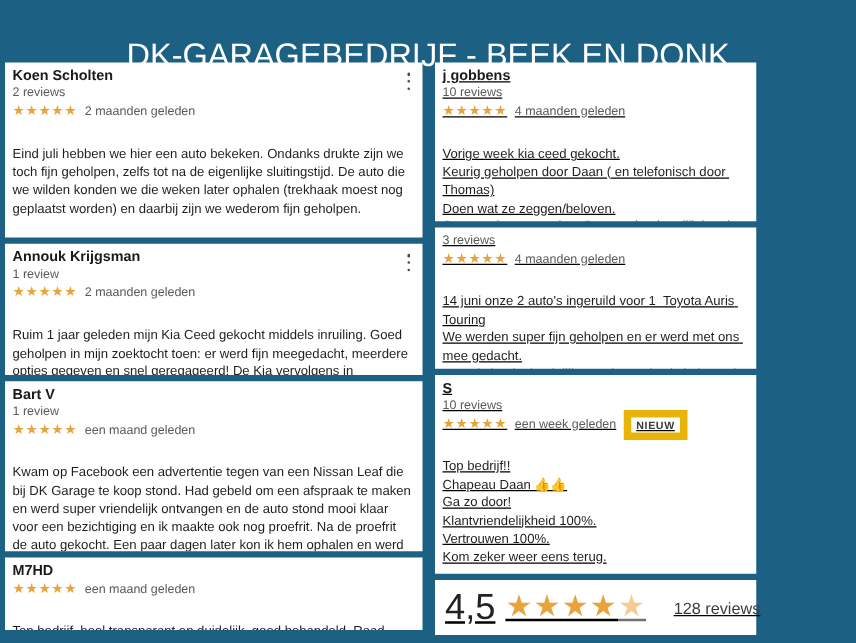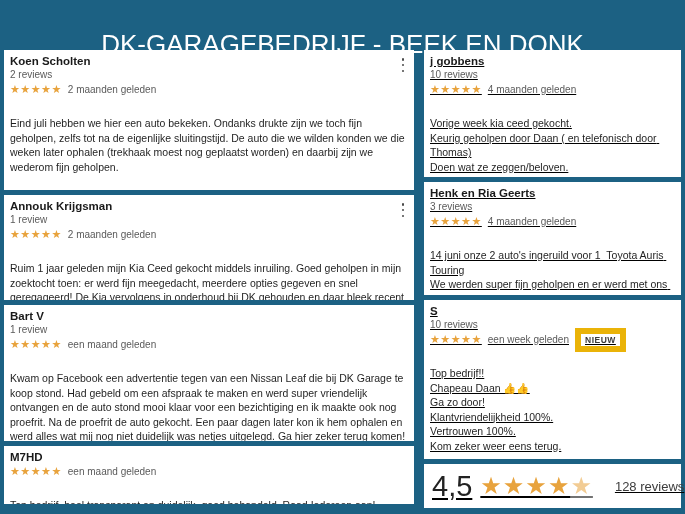--- a/index.html
+++ b/index.html
@@ -36,21 +36,21 @@
     font-weight: normal;
     letter-spacing: 0px;
     white-space: nowrap;
     line-height: 1;
     margin-top: 40px;
   }
   .columns {
     position: absolute;
     top: 50px;
     left: 4px;
-    width: 677px;
+    width: 601px;
     height: 460px;
     display: flex;
     gap: 10px;
   }
   .col {
     display: flex;
     flex-direction: column;
     gap: 5px;
   }
   .col-left { width: 414px; }
@@ -238,21 +238,20 @@
         </div>
         <div class="rev-body">Vorige week kia ceed gekocht.
 Keurig geholpen door Daan ( en telefonisch door Thomas)
 Doen wat ze zeggen/beloven.
 Geen verkoop praatjes. Gewoon heel eerlijk keurig net
 Helemaal vanuit Texel toch hier op uit gekomen.
 Dank jullie wel.</div>
       </div>
 
       <div class="card" style="height:113px">
-        <div class="rev-name">Henk en Ria Geerts</div>
         <div class="rev-count">3 reviews</div>
         <div class="rating-row">
           <span class="stars">★★★★★</span>
           <span class="rev-date">4 maanden geleden</span>
         </div>
         <div class="rev-body">14 juni onze 2 auto's ingeruild voor 1  Toyota Auris Touring
 We werden super fijn geholpen en er werd met ons mee gedacht.
 Daan is heel vriendelijk , en de service is helemaal oké
 We gaan onze kilometers met alle vertrouwen tegemoet
 Henk en Ria</div>

